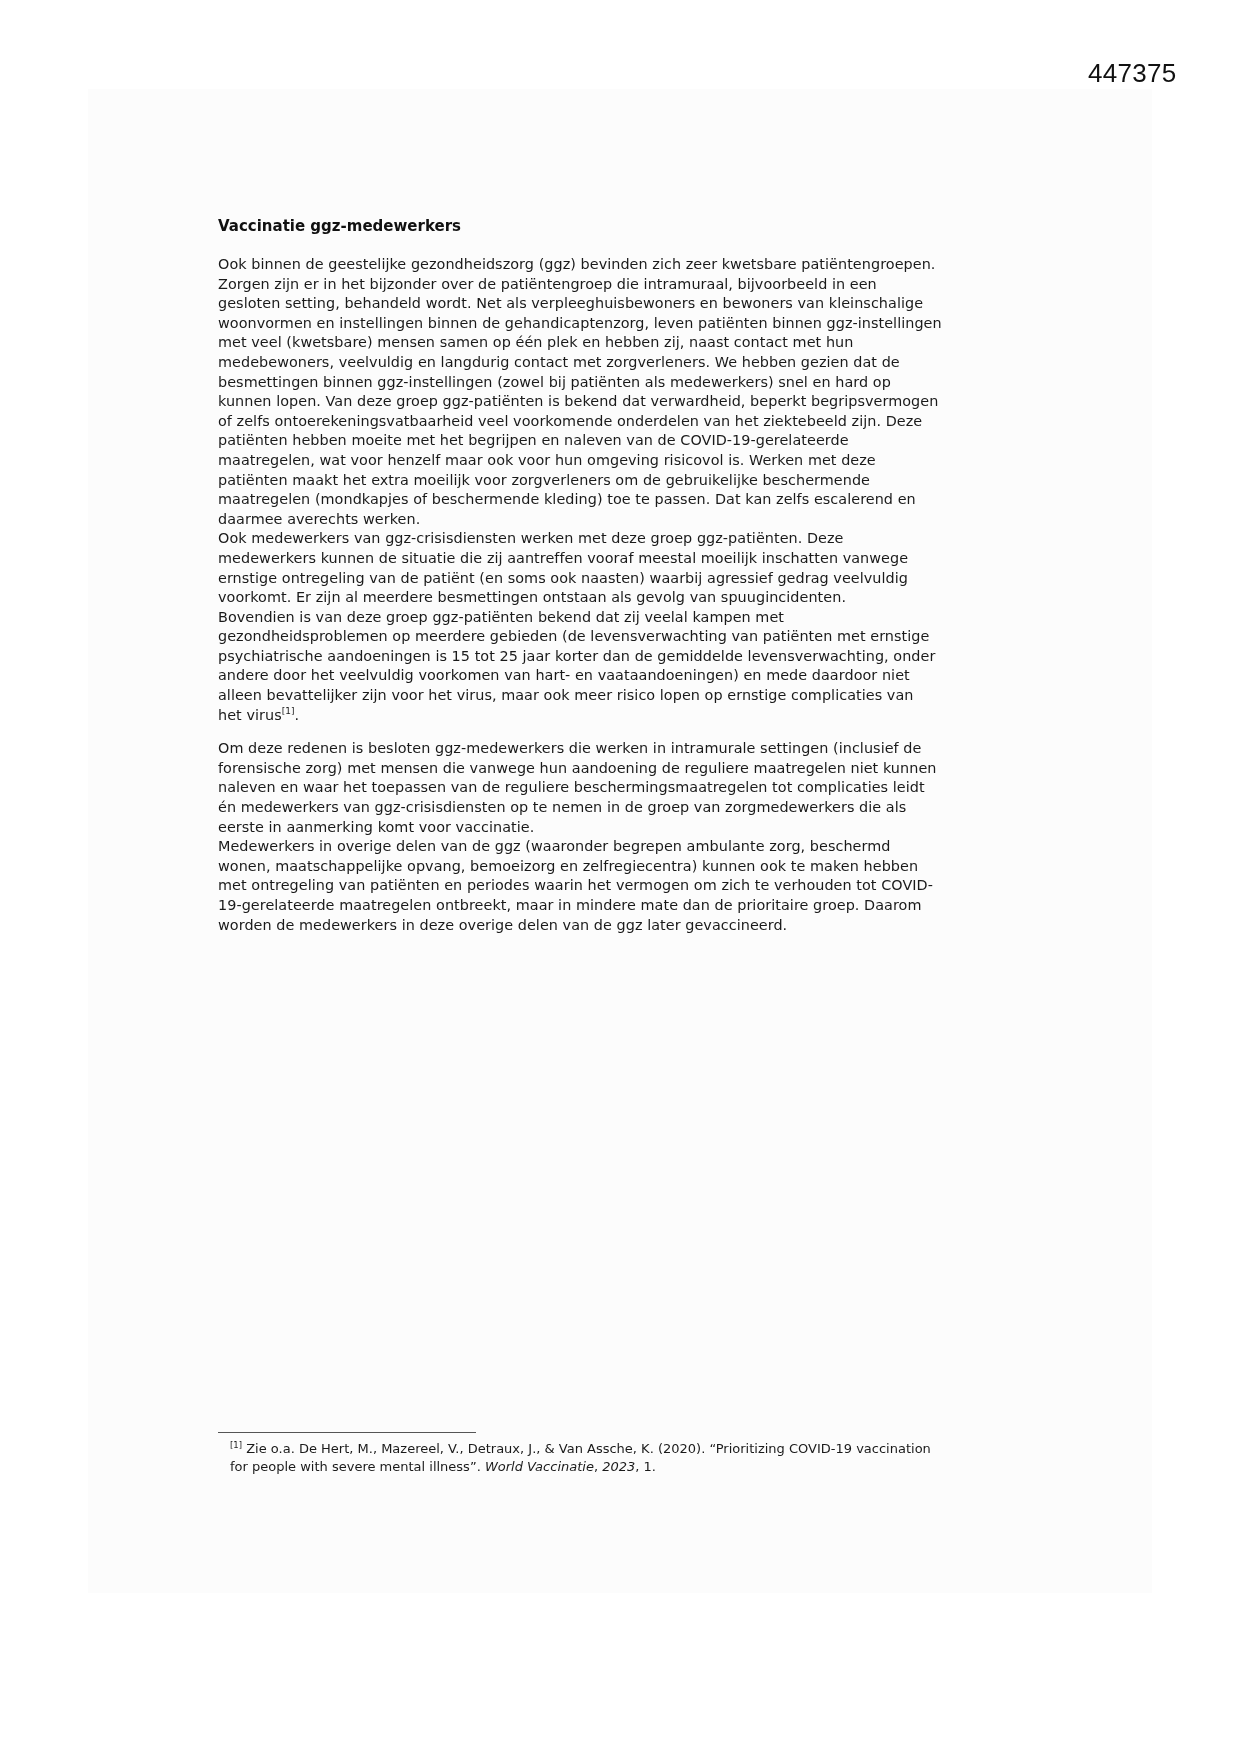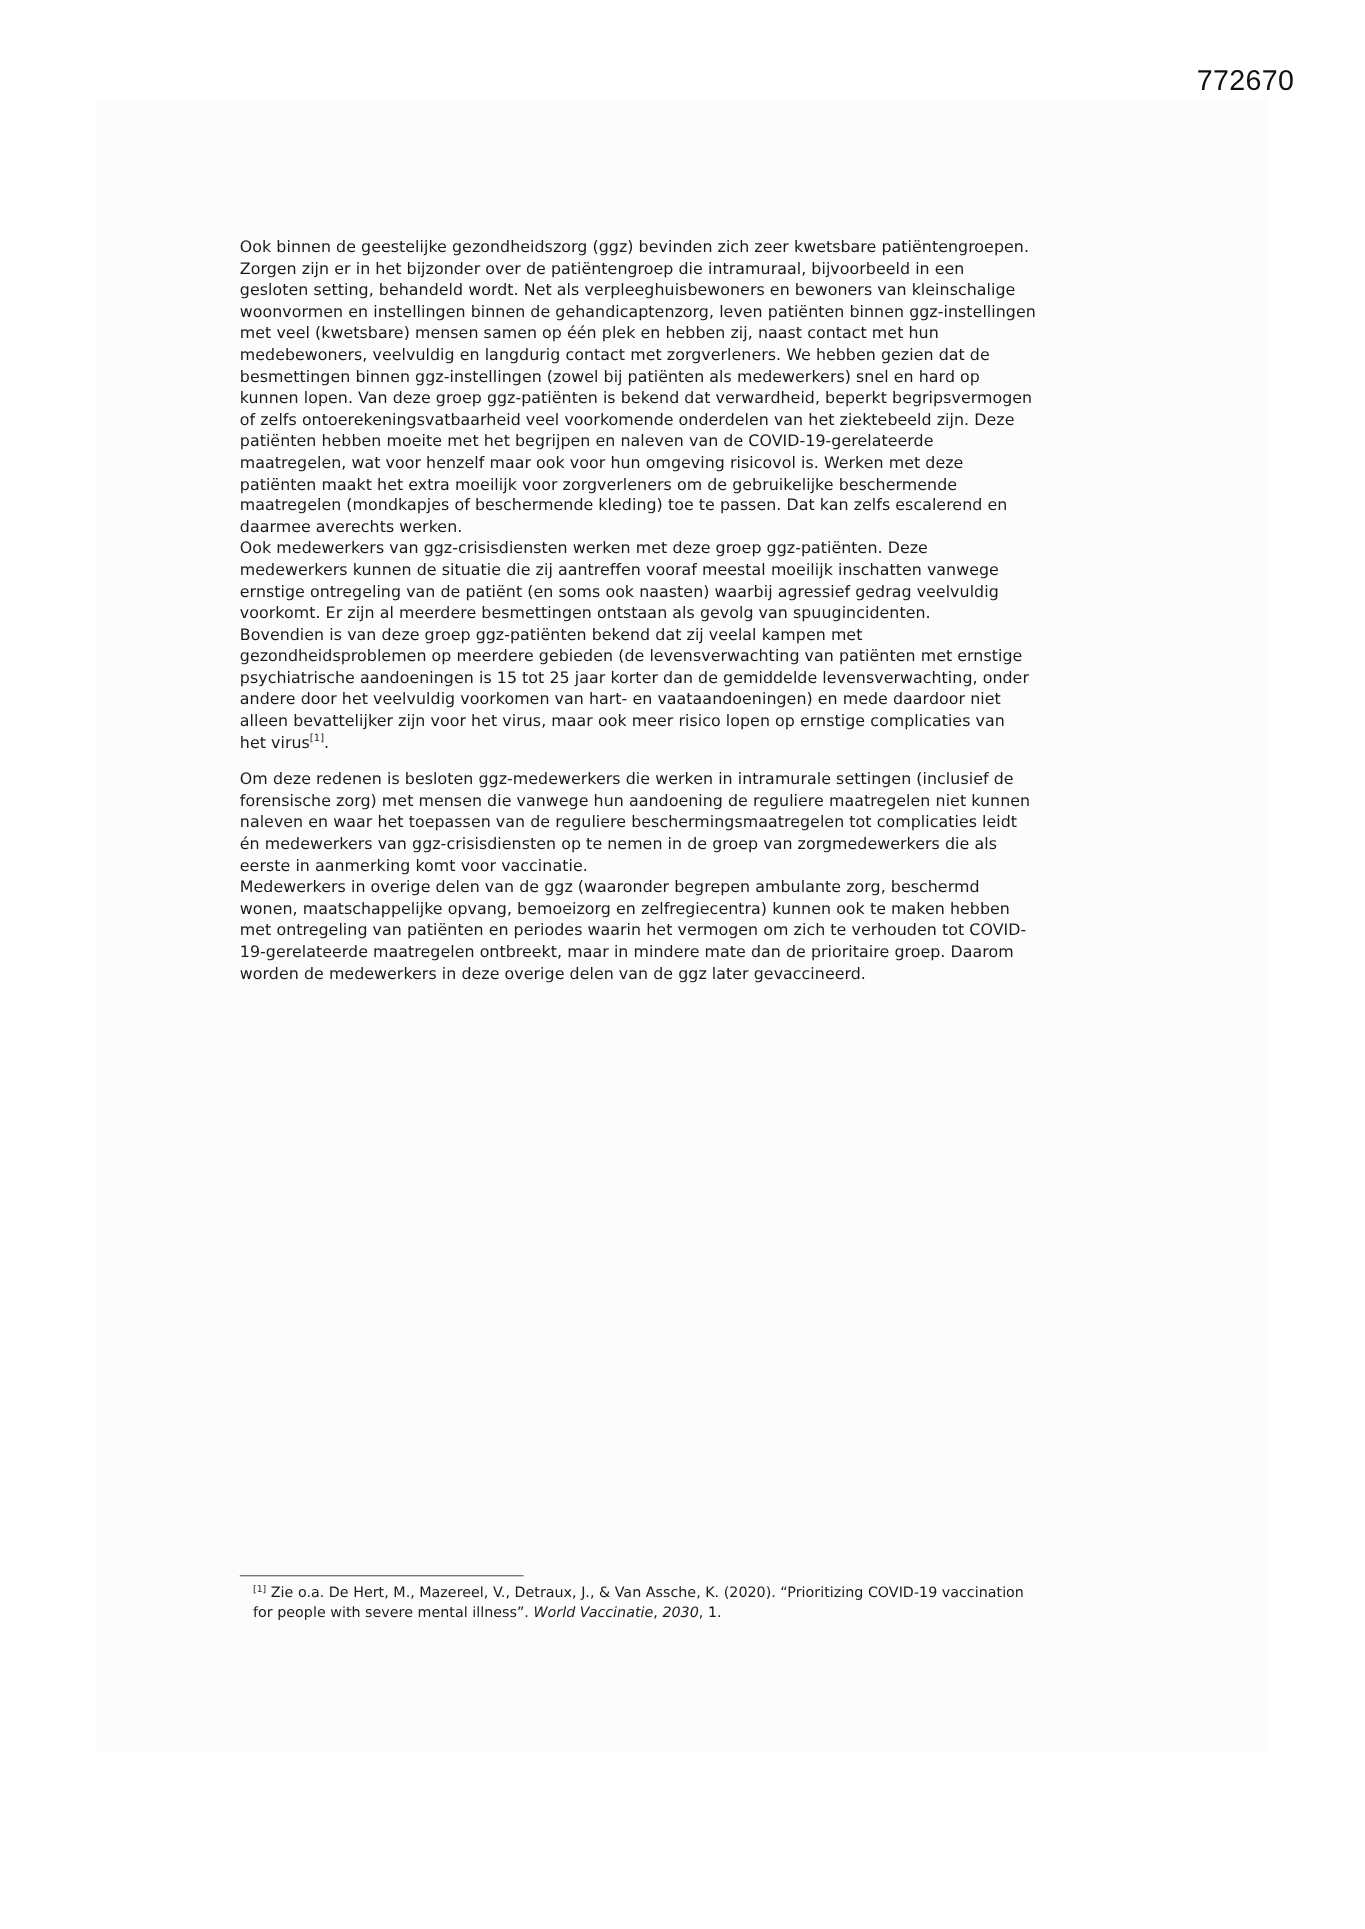--- a/index.html
+++ b/index.html
@@ -80,25 +80,26 @@
     }
     .footnote sup {
       font-size: 8.5px;
       vertical-align: 5px;
       line-height: 0;
     }
   </style>
 </head>
 <body>
 
-<div class="doc-id">772670</div>
+<div class="doc-id">447375</div>
 
 <div class="page"></div>
 
 <div class="content">
+  <h2 class="heading">Vaccinatie ggz-medewerkers</h2>
 
   <p class="para">Ook binnen de geestelijke gezondheidszorg (ggz) bevinden zich zeer kwetsbare patiëntengroepen.
 Zorgen zijn er in het bijzonder over de patiëntengroep die intramuraal, bijvoorbeeld in een
 gesloten setting, behandeld wordt. Net als verpleeghuisbewoners en bewoners van kleinschalige
 woonvormen en instellingen binnen de gehandicaptenzorg, leven patiënten binnen ggz-instellingen
 met veel (kwetsbare) mensen samen op één plek en hebben zij, naast contact met hun
 medebewoners, veelvuldig en langdurig contact met zorgverleners. We hebben gezien dat de
 besmettingen binnen ggz-instellingen (zowel bij patiënten als medewerkers) snel en hard op
 kunnen lopen. Van deze groep ggz-patiënten is bekend dat verwardheid, beperkt begripsvermogen
 of zelfs ontoerekeningsvatbaarheid veel voorkomende onderdelen van het ziektebeeld zijn. Deze
@@ -126,13 +127,13 @@
   <p class="para">Medewerkers in overige delen van de ggz (waaronder begrepen ambulante zorg, beschermd
 wonen, maatschappelijke opvang, bemoeizorg en zelfregiecentra) kunnen ook te maken hebben
 met ontregeling van patiënten en periodes waarin het vermogen om zich te verhouden tot COVID-
 19-gerelateerde maatregelen ontbreekt, maar in mindere mate dan de prioritaire groep. Daarom
 worden de medewerkers in deze overige delen van de ggz later gevaccineerd.</p>
 </div>
 
 <div class="footnote-rule"></div>
 
 <div class="footnote"><sup>[1]</sup><span> Zie o.a. De Hert, M., Mazereel, V., Detraux, J., &amp; Van Assche, K. (2020). “Prioritizing COVID-19 vaccination
-for people with severe mental illness”. </span><i>World Vaccinatie</i><span>, </span><i>2030</i><span>, 1.</span></div>
+for people with severe mental illness”. </span><i>World Vaccinatie</i><span>, </span><i>2023</i><span>, 1.</span></div>
 
 </body></html>

